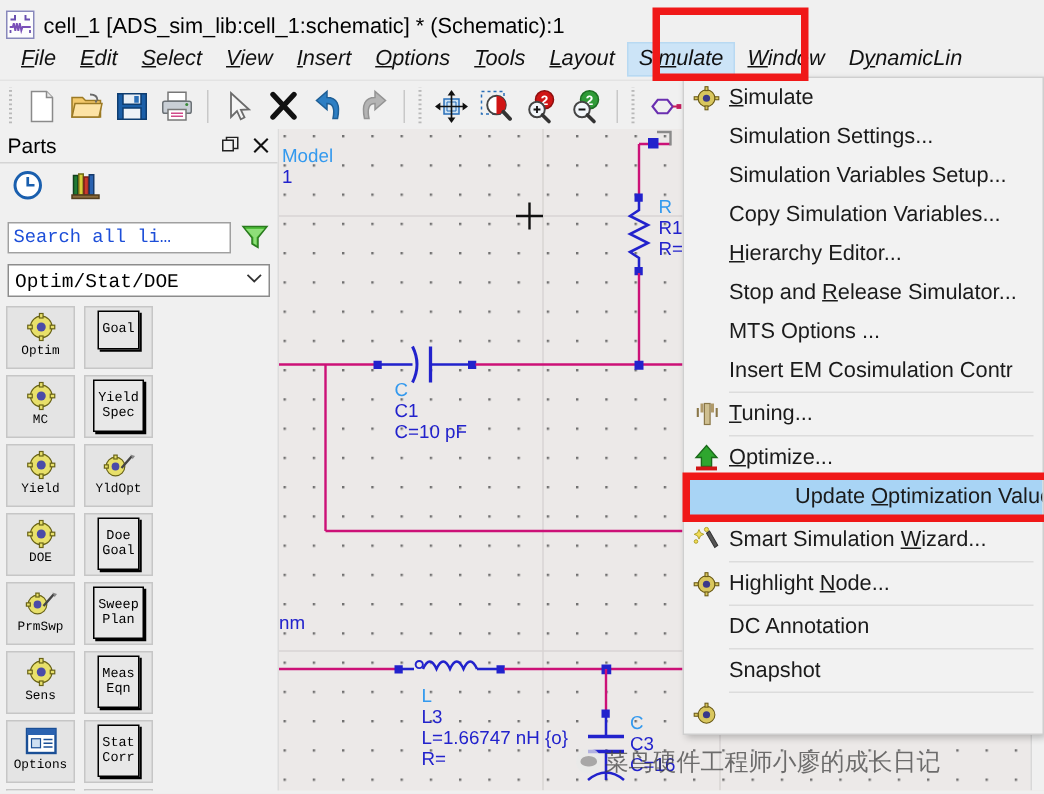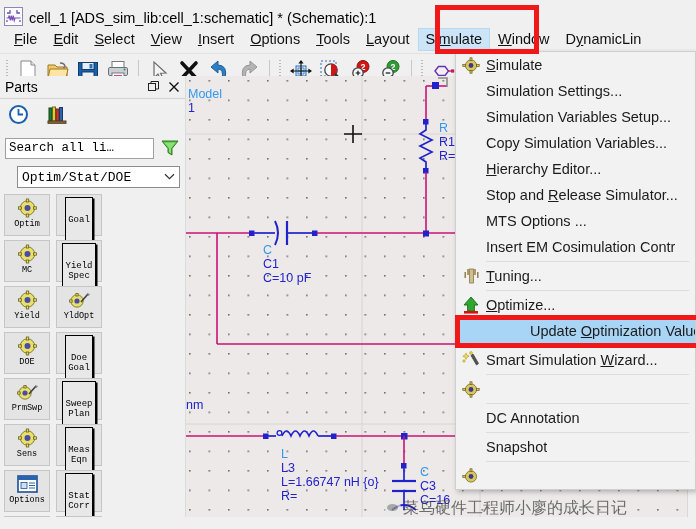--- a/index.html
+++ b/index.html
@@ -41,20 +41,21 @@
 
   
   .menubar {
     height: 27px;
     display: flex;
     align-items: center;
     background: #f0f0f0;
     font-size: 14.5px;
     padding-left: 6px;
     white-space: nowrap;
+    font-style: italic;
   }
   .menuitem {
     padding: 3px 8px 4px 8px;
     color: #111;
     cursor: default;
   }
   .menuitem u { text-decoration: underline; }
   .menuitem.active {
     background: #cce4f7;
     border: 1px solid #b8d9f2;
@@ -87,21 +88,21 @@
   .tb-btn {
     width: 30px; height: 30px;
     display: flex; align-items: center; justify-content: center;
     flex: 0 0 auto;
   }
   .tb-btn svg { display: block; }
 
   
   .body {
     position: absolute;
-    top: 76px; left: 0;
+    top: 86px; left: 0;
     width: 696px; height: 441px;
     display: flex;
   }
 
   
   .parts {
     width: 186px;
     height: 441px;
     background: #f0f0f0;
     display: flex;
@@ -138,26 +139,26 @@
     padding: 0 5px;
     gap: 6px;
   }
   .search-input {
     flex: 1;
     height: 21px;
     border: 1px solid #a0a0a0;
     background: #fff;
     font-family: "Liberation Mono", monospace;
     font-size: 12.5px;
-    color: #000000;
+    color: #1d4ed8;
     padding: 0 3px;
     line-height: 19px;
   }
   .funnel { width: 20px; height: 20px; flex: 0 0 auto; }
-  .combo-row { padding: 3px 5px 4px 17px; }
+  .combo-row { padding: 3px 5px 4px 5px; }
   .combo {
     height: 22px;
     border: 1px solid #8c8c8c;
     background: #fff;
     display: flex;
     align-items: center;
     font-family: "Liberation Mono", monospace;
     font-size: 13px;
     padding-left: 4px;
   }
@@ -187,21 +188,21 @@
     font-size: 8.5px;
     line-height: 9px;
     text-align: center;
     color: #000;
     margin-top: 1px;
     white-space: pre-line;
   }
   .pal-box {
     border: 1.5px solid #000;
     background: #e8e8e8;
-    padding: 18px 2px;
+    padding: 7px 2px;
     font-family: "Liberation Mono", monospace;
     font-size: 9px;
     line-height: 9.5px;
     text-align: center;
     color: #000;
     white-space: pre-line;
     box-shadow: 1.5px 1.5px 0 #000;
   }
 
   
@@ -935,20 +936,21 @@
             <g fill="#d9c75e" stroke="#6a5a16" stroke-width=".7">
               <circle cx="9" cy="8.5" r="5.6"></circle>
               <rect x="8" y="0.8" width="2" height="2.6"></rect>
               <rect x="8" y="13.6" width="2" height="2.6"></rect>
               <rect x="0.8" y="7.5" width="2.6" height="2"></rect>
               <rect x="14.6" y="7.5" width="2.6" height="2"></rect>
             </g>
             <circle cx="9" cy="8.5" r="2.4" fill="#3a3a8a"></circle>
           </svg>
       </span>
+      <span class="dd-lbl">Highlight <u>N</u>ode...</span>
     </div>
 
     <div class="dd-sep"></div>
 
     <div class="dd-item">
       <span class="dd-ico"></span>
       <span class="dd-lbl">DC Annotation</span>
     </div>
 
     <div class="dd-sep"></div>

